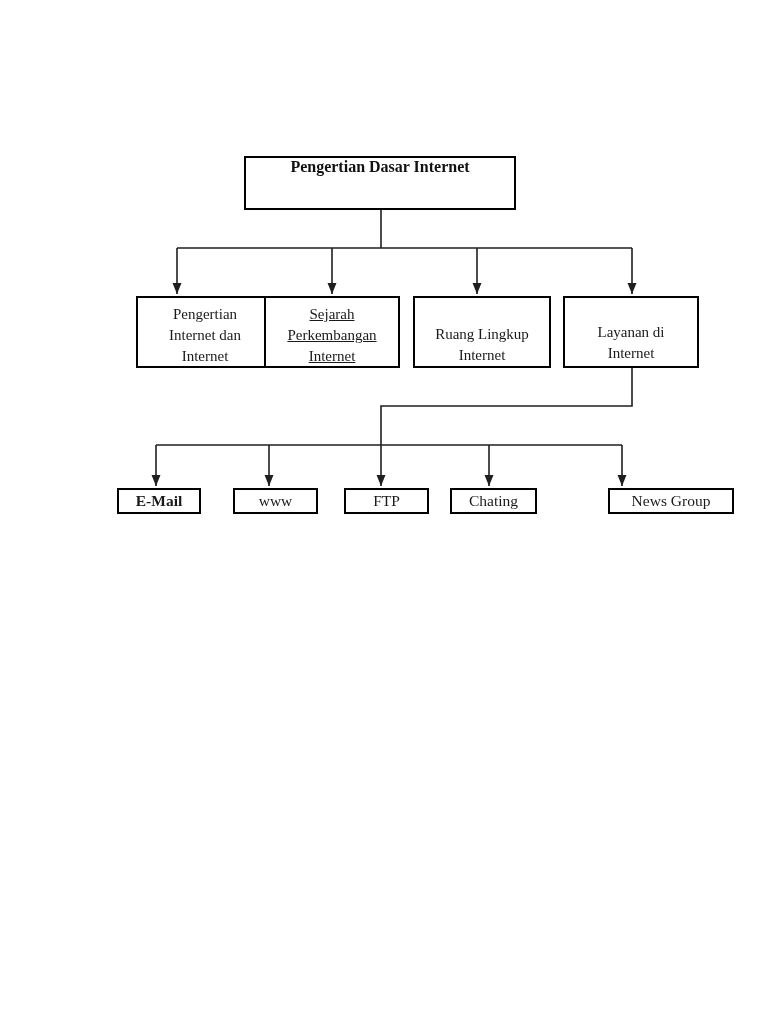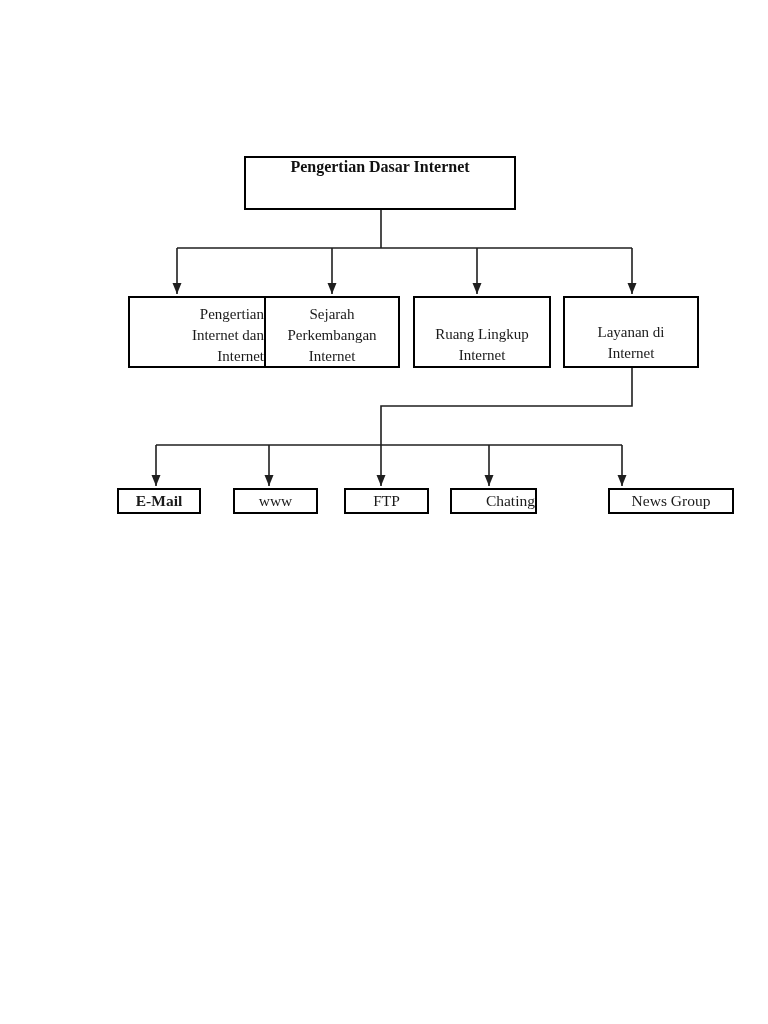--- a/index.html
+++ b/index.html
@@ -34,33 +34,33 @@
   }
   .box-root {
     left: 244px; top: 156px; width: 272px; height: 54px;
     display: flex; align-items: flex-start; justify-content: center;
     font-size: 16px; font-weight: bold; color: #111111;
   }
   .box-l2 {
     top: 296px; height: 72px;
     font-size: 15px; line-height: 21px; padding-top: 6px;
   }
-  .box-l2-1 { left: 128px; width: 138px; text-align: right; }
-  .box-l2-2 { left: 264px; width: 136px; }
+  .box-l2-1 { left: 136px; width: 138px; }
+  .box-l2-2 { left: 264px; width: 136px; text-decoration: underline; }
   .box-l2-3 { left: 413px; width: 138px; padding-top: 26px; }
   .box-l2-4 { left: 563px; width: 136px; padding-top: 24px; }
   .box-l3 {
     top: 488px; height: 26px;
     display: flex; align-items: center; justify-content: center;
     font-size: 15.5px; line-height: 1;
   }
   .box-l3-1 { left: 117px; width: 84px; font-weight: bold; }
   .box-l3-2 { left: 233px; width: 85px; }
   .box-l3-3 { left: 344px; width: 85px; }
-  .box-l3-4 { left: 450px; width: 87px; justify-content: flex-end; }
+  .box-l3-4 { left: 450px; width: 87px; }
   .box-l3-5 { left: 561px; width: 126px; margin-left: 47px; }
 </style>
 </head>
 <body>
 
 <div class="page">
 
 
   <svg class="connector-svg" width="768" height="1024" viewBox="0 0 768 1024">
     <defs>

